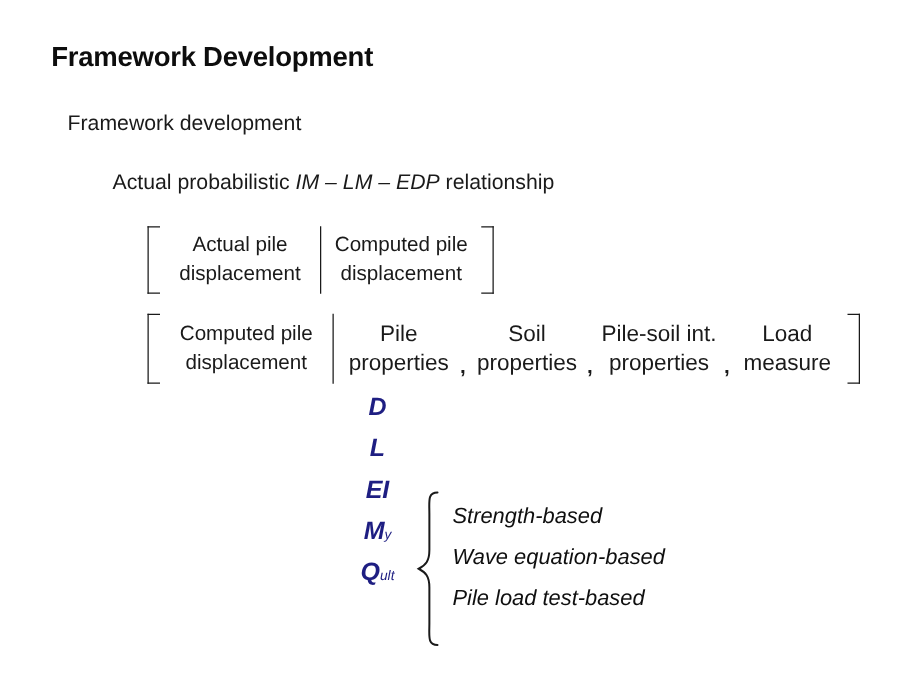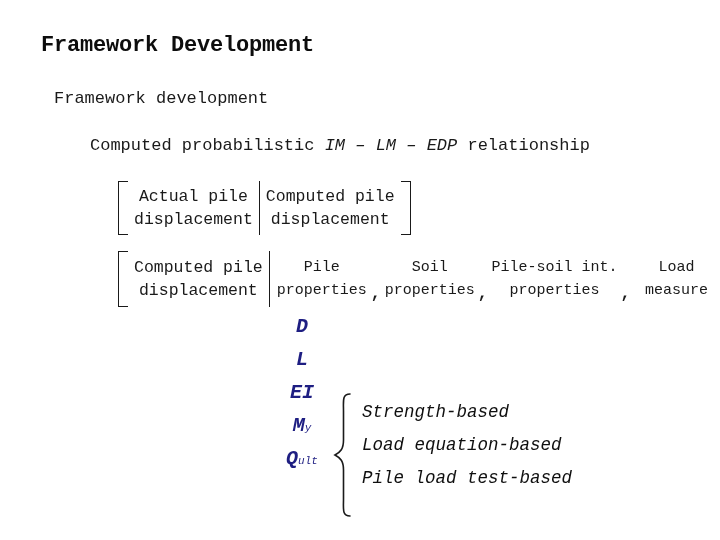--- a/index.html
+++ b/index.html
@@ -5,21 +5,21 @@
   :root{
     --variable-blue:#1e1e82;
     --text-black:#1a1a1a;
   }
   html,body{margin:0;padding:0;background:#ffffff;}
   .slide{
     position:relative;
     width:720px;height:540px;
     background:#ffffff;
     overflow:hidden;
-    font-family:Liberation Mono, monospace;
+    font-family:Liberation Sans, sans-serif;
     color:var(--text-black);
   }
   .abs{position:absolute;}
 
   .title{
     left:41px;top:33px;
     font-size:22px;font-weight:700;
     letter-spacing:-0.2px;
     color:#0d0d0d;
     white-space:nowrap;
@@ -59,21 +59,21 @@
     white-space:nowrap;
   }
   .bkt1{left:118px;top:181px;height:54px;}
   .bkt2{left:118px;top:251px;height:56px;}
   .bkt1 .stack{min-width:116px;}
   .bkt2 .stack-left{min-width:126px;}
   .terms{display:flex;align-items:stretch;padding:0 4px;}
   .term{
     display:flex;flex-direction:column;
     justify-content:center;align-items:center;
-    text-align:center;font-size:15px;line-height:23px;
+    text-align:center;font-size:18px;line-height:23px;
     padding:2px 2px;white-space:nowrap;
   }
   .term-w1{min-width:92px;}
   .term-w2{min-width:90px;}
   .term-w3{min-width:98px;}
   .term-w4{min-width:84px;}
   .comma{
     align-self:flex-end;
     font-weight:700;font-size:16.5px;
     padding:0 2px 4px 1px;
@@ -112,21 +112,21 @@
 </head>
 <body>
 
 <div class="slide">
 
   <div class="abs title">Framework Development</div>
 
   <div class="abs subtitle">Framework development</div>
 
   <div class="abs develop-line">
-    <span>Computed probabilistic </span><span class="it">IM – LM – EDP</span><span> relationship</span>
+    <span>Actual probabilistic </span><span class="it">IM – LM – EDP</span><span> relationship</span>
   </div>
 
   <div class="abs bkt bkt1">
     <div class="bkt-cap left"></div>
     <div class="stack">
       <span>Actual pile</span>
       <span>displacement</span>
     </div>
     <div class="vline"></div>
     <div class="stack">
@@ -189,17 +189,17 @@
         <span class="var-sub">ult</span>
     </div>
   </div>
 
   <svg class="abs brace" viewBox="0 0 24 126" width="24" height="126">
     <path d="M20 2 C12 2 13.5 9 13.5 19 L13.5 48 C13.5 57 10.5 60 5 63 C10.5 66 13.5 69 13.5 78 L13.5 107 C13.5 117 12 124 20 124" fill="none" stroke="#1a1a1a" stroke-width="1.6" stroke-linecap="round"></path>
   </svg>
 
   <div class="abs methods">
     <div class="method">Strength-based</div>
-    <div class="method">Load equation-based</div>
+    <div class="method">Wave equation-based</div>
     <div class="method">Pile load test-based</div>
   </div>
 
 </div>
 
 </body></html>

